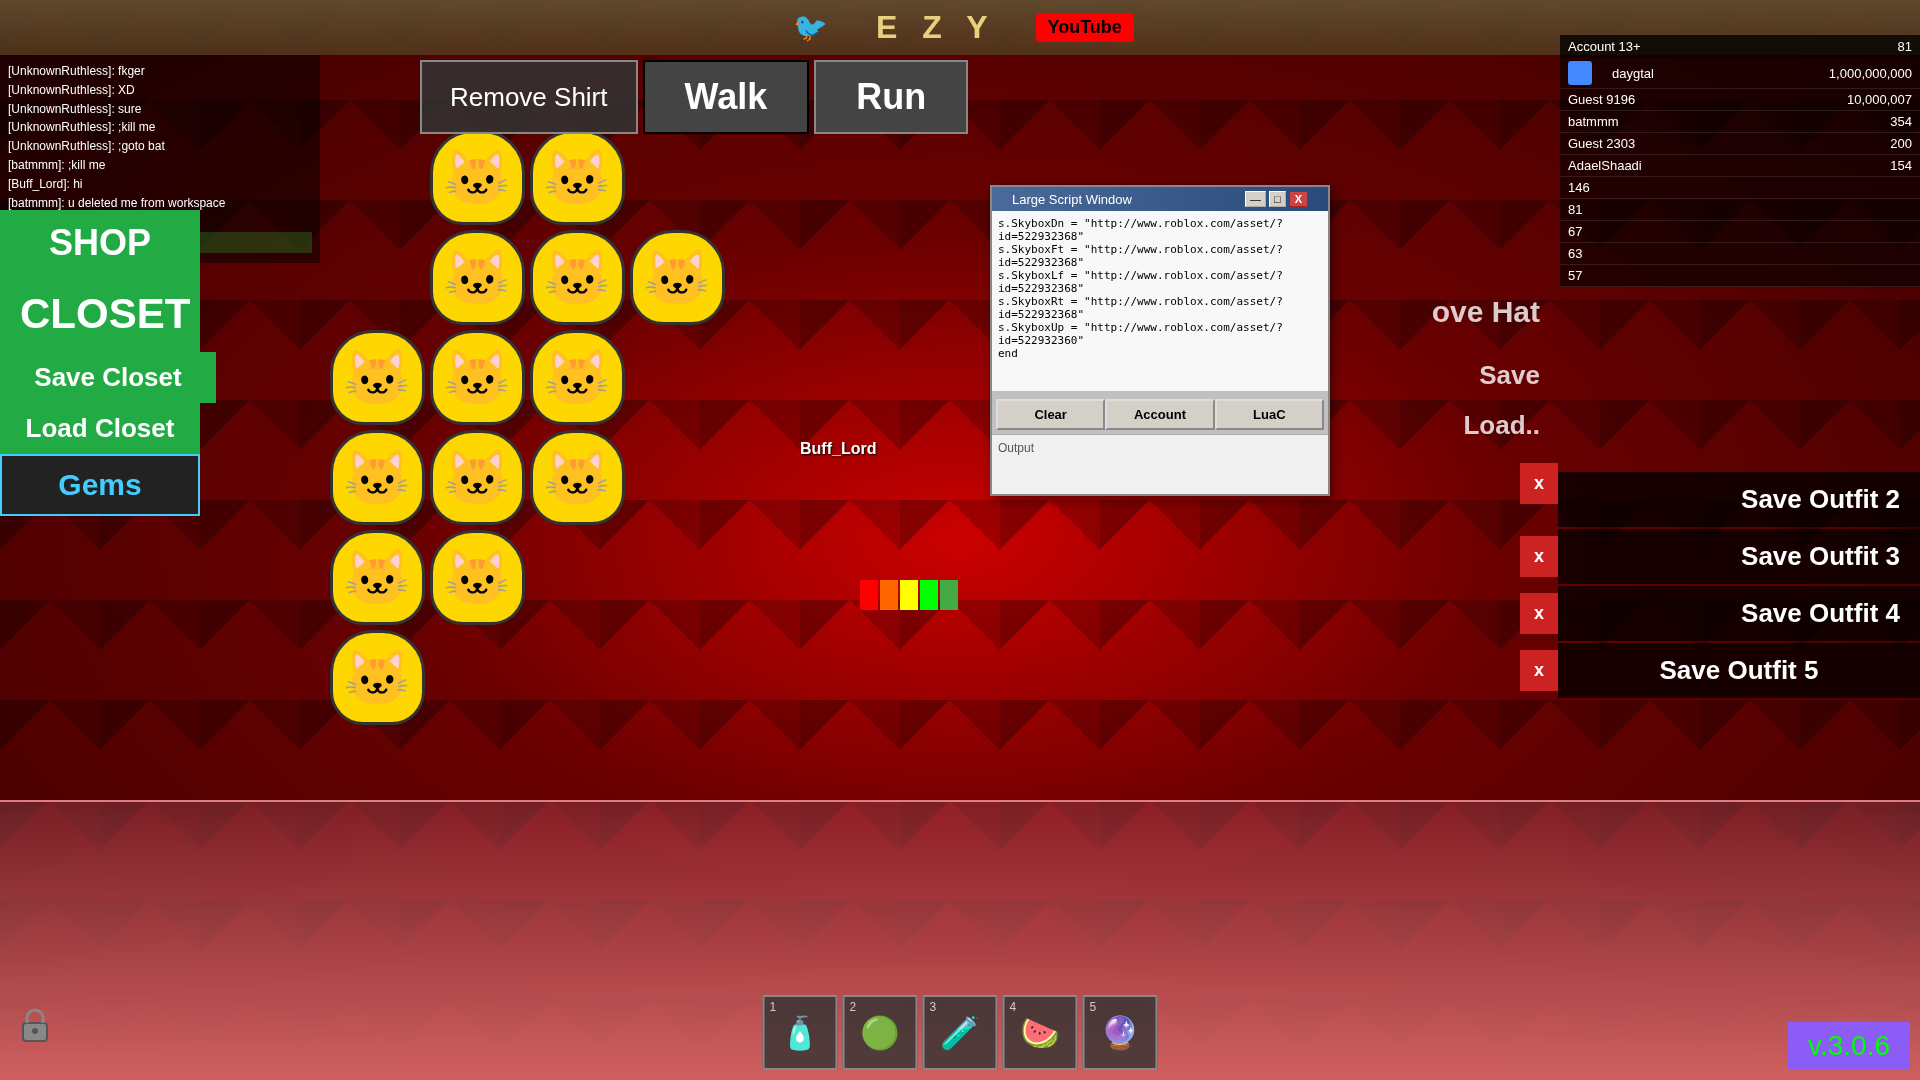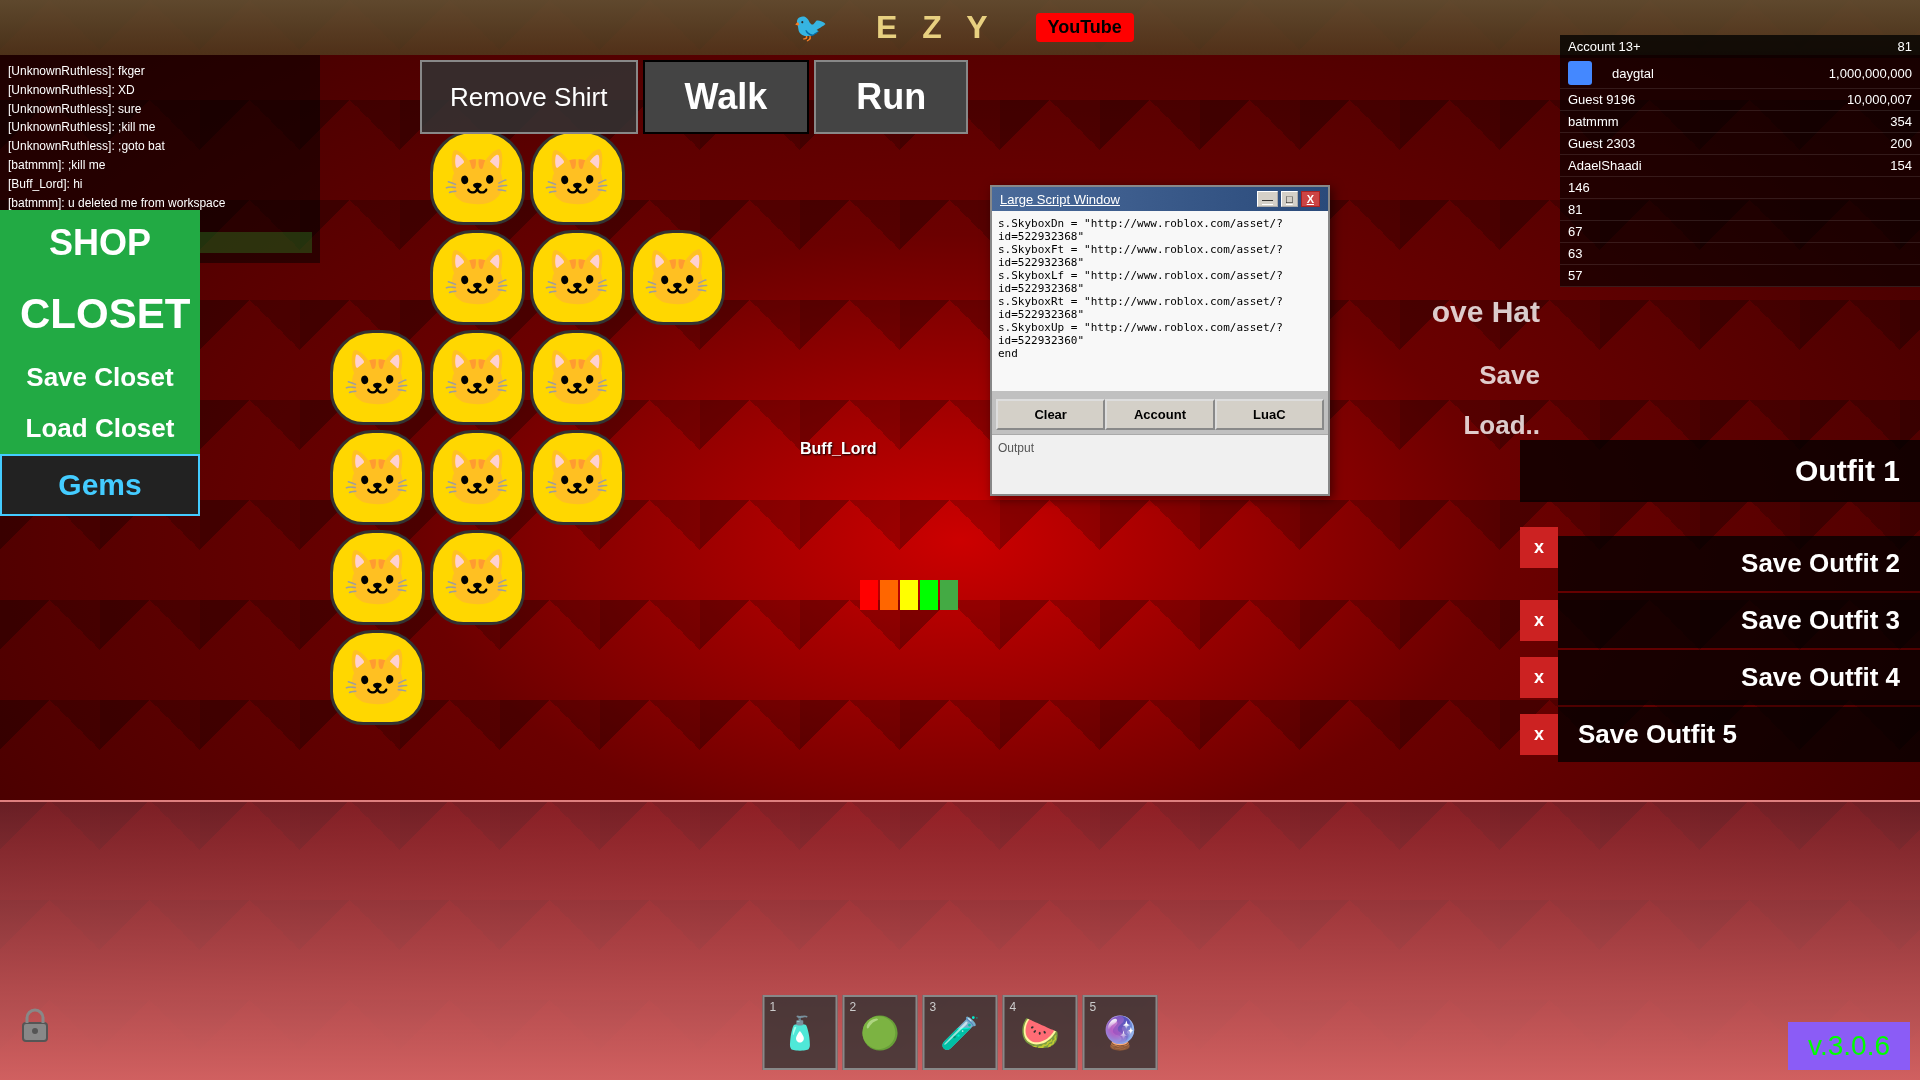--- a/index.html
+++ b/index.html
@@ -146,21 +146,21 @@
     }
 
     .btn-save-closet {
       background: #22aa44;
       color: white;
       font-size: 26px;
       font-weight: bold;
       padding: 10px 20px;
       border: none;
       cursor: pointer;
-      width: 200px;
+      width: 216px;
       text-align: center;
     }
 
     .btn-load-closet {
       background: #22aa44;
       color: white;
       font-size: 26px;
       font-weight: bold;
       padding: 10px 20px;
       border: none;
@@ -263,25 +263,24 @@
       background: #c0c0c0;
       border: 2px solid #888;
       box-shadow: 3px 3px 10px rgba(0,0,0,0.5);
       z-index: 30;
     }
 
     .script-titlebar {
       background: linear-gradient(to right, #4a6a9a, #2a4a7a);
       color: white;
       font-size: 13px;
-      padding: 4px 8px;
+      padding: 4px 20px;
       display: flex;
       align-items: center;
       justify-content: space-between;
-      text-decoration: underline;
     }
 
     .script-close {
       background: #cc4444;
       color: white;
       border: 1px solid #aa2222;
       padding: 1px 5px;
       cursor: pointer;
       font-size: 11px;
       font-weight: bold;
@@ -608,40 +607,39 @@
   <div class="player-row">
     <span>57</span>
   </div>
 </div>
 
 <div class="partial-text">ove Hat</div>
 <div class="partial-right" style="top:360px;">Save</div>
 <div class="partial-right" style="top:410px;">Load..</div>
 
 <div style="position:absolute; top:440px; right:0; width:400px; z-index:20; display:flex; flex-direction:column; gap:2px;">
-  <button style="background:rgba(0,0,0,0.75); color:white; font-size:30px; font-weight:bold; padding:14px 20px; border:none; width:100%; text-align:right; cursor:pointer;">Outfit 1</button>
 
   <div style="display:flex; align-items:center;">
     <button style="background:#cc2222; color:white; font-weight:bold; font-size:18px; padding:10px 14px; border:none; cursor:pointer;">x</button>
     <button style="background:rgba(0,0,0,0.75); color:white; font-size:26px; font-weight:bold; padding:12px 20px; flex:1; text-align:right; border:none; cursor:pointer;margin-top:32px;">Save Outfit 2</button>
   </div>
 
   <div style="display:flex; align-items:center;">
     <button style="background:#cc2222; color:white; font-weight:bold; font-size:18px; padding:10px 14px; border:none; cursor:pointer;">x</button>
     <button style="background:rgba(0,0,0,0.75); color:white; font-size:26px; font-weight:bold; padding:12px 20px; flex:1; text-align:right; border:none; cursor:pointer;">Save Outfit 3</button>
   </div>
 
   <div style="display:flex; align-items:center;">
     <button style="background:#cc2222; color:white; font-weight:bold; font-size:18px; padding:10px 14px; border:none; cursor:pointer;">x</button>
     <button style="background:rgba(0,0,0,0.75); color:white; font-size:26px; font-weight:bold; padding:12px 20px; flex:1; text-align:right; border:none; cursor:pointer;">Save Outfit 4</button>
   </div>
 
   <div style="display:flex; align-items:center;">
     <button style="background:#cc2222; color:white; font-weight:bold; font-size:18px; padding:10px 14px; border:none; cursor:pointer;">x</button>
-    <button style="background:rgba(0,0,0,0.75); color:white; font-size:26px; font-weight:bold; padding:12px 20px; flex:1; text-align:left; border:none; cursor:pointer;">Save Outfit 5</button>
+    <button style="background:rgba(0,0,0,0.75); color:white; font-size:26px; font-weight:bold; padding:12px 20px; flex:1; text-align:center; border:none; cursor:pointer;">Save Outfit 5</button>
   </div>
 </div>
 
 <div class="bottom-bar">
   <div class="hotbar-slot">
     <span class="slot-num">1</span>
     <span class="hotbar-icon">🧴</span>
   </div>
   <div class="hotbar-slot">
     <span class="slot-num">2</span>

